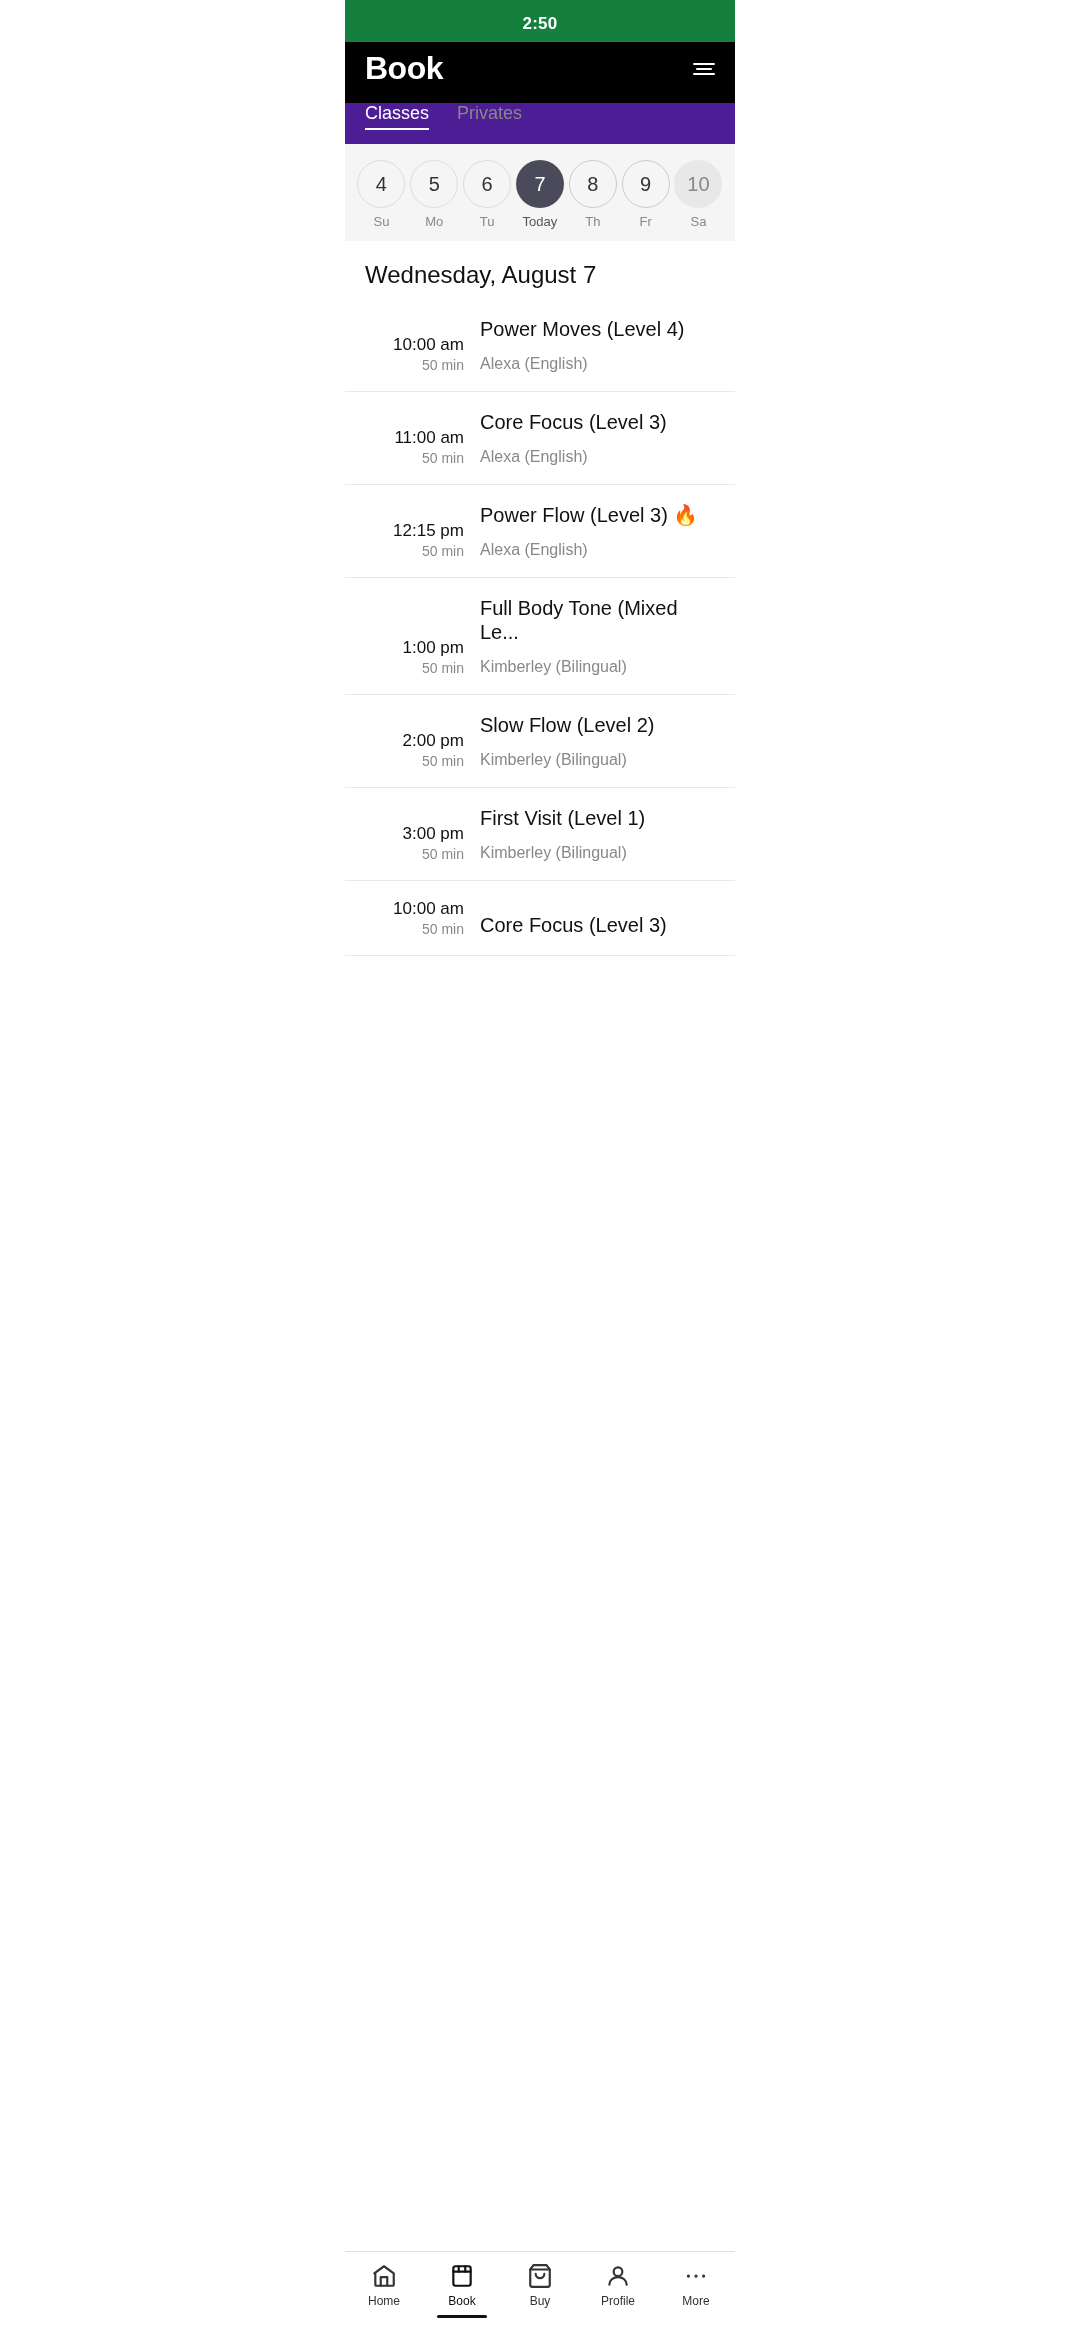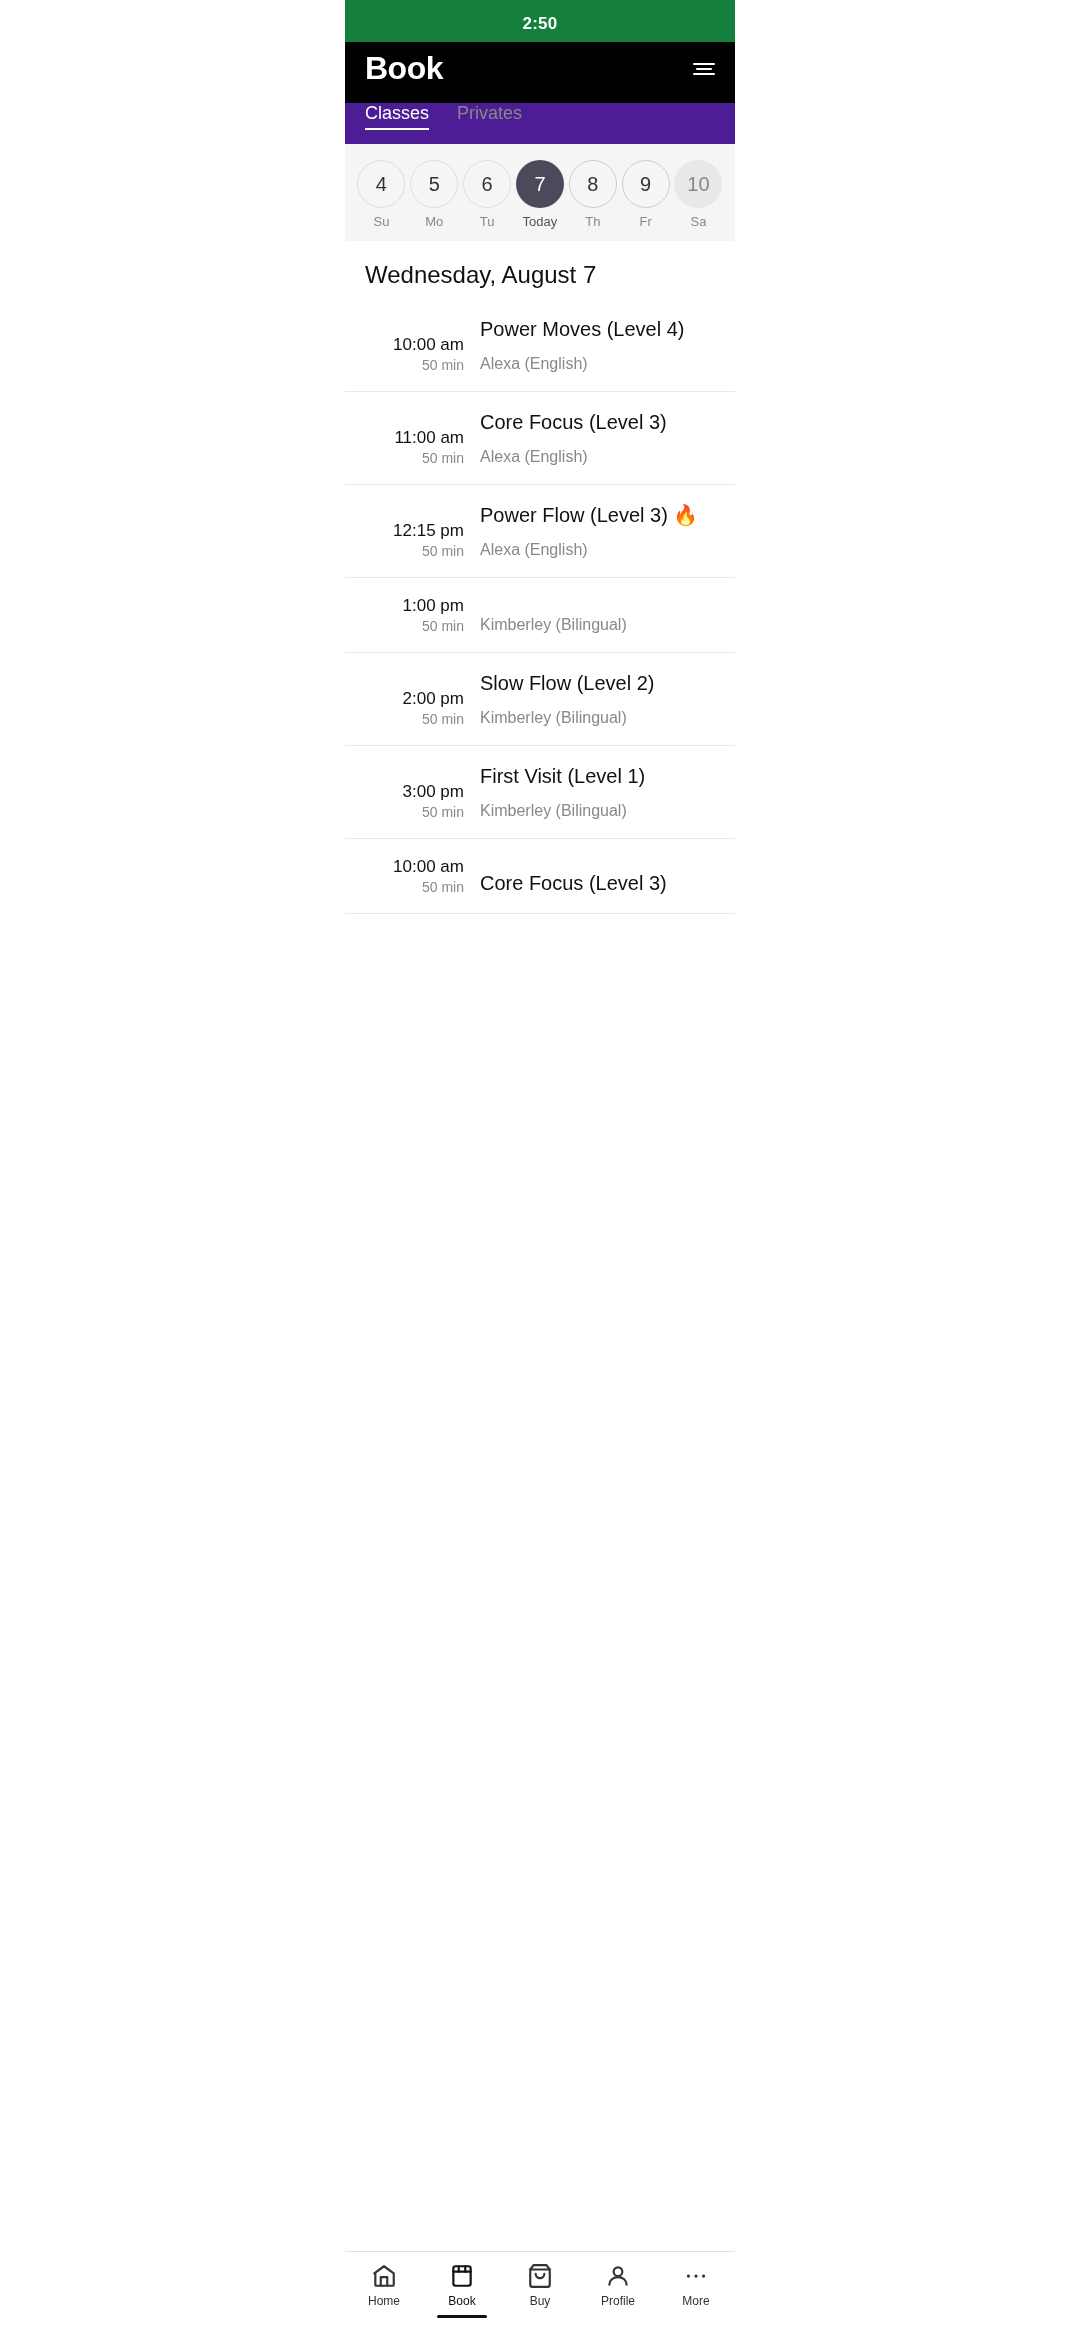--- a/index.html
+++ b/index.html
@@ -381,20 +381,21 @@
         <span class="class-instructor">Alexa (English)</span>
       </div>
     </div>
 
     <div class="class-item">
       <div class="class-time">
         <span class="time-text">1:00 pm</span>
         <span class="duration-text">50 min</span>
       </div>
       <div class="class-info">
+        <span class="class-name">Full Body Tone (Mixed Le...</span>
         <span class="class-instructor">Kimberley (Bilingual)</span>
       </div>
     </div>
 
     <div class="class-item">
       <div class="class-time">
         <span class="time-text">2:00 pm</span>
         <span class="duration-text">50 min</span>
       </div>
       <div class="class-info">

